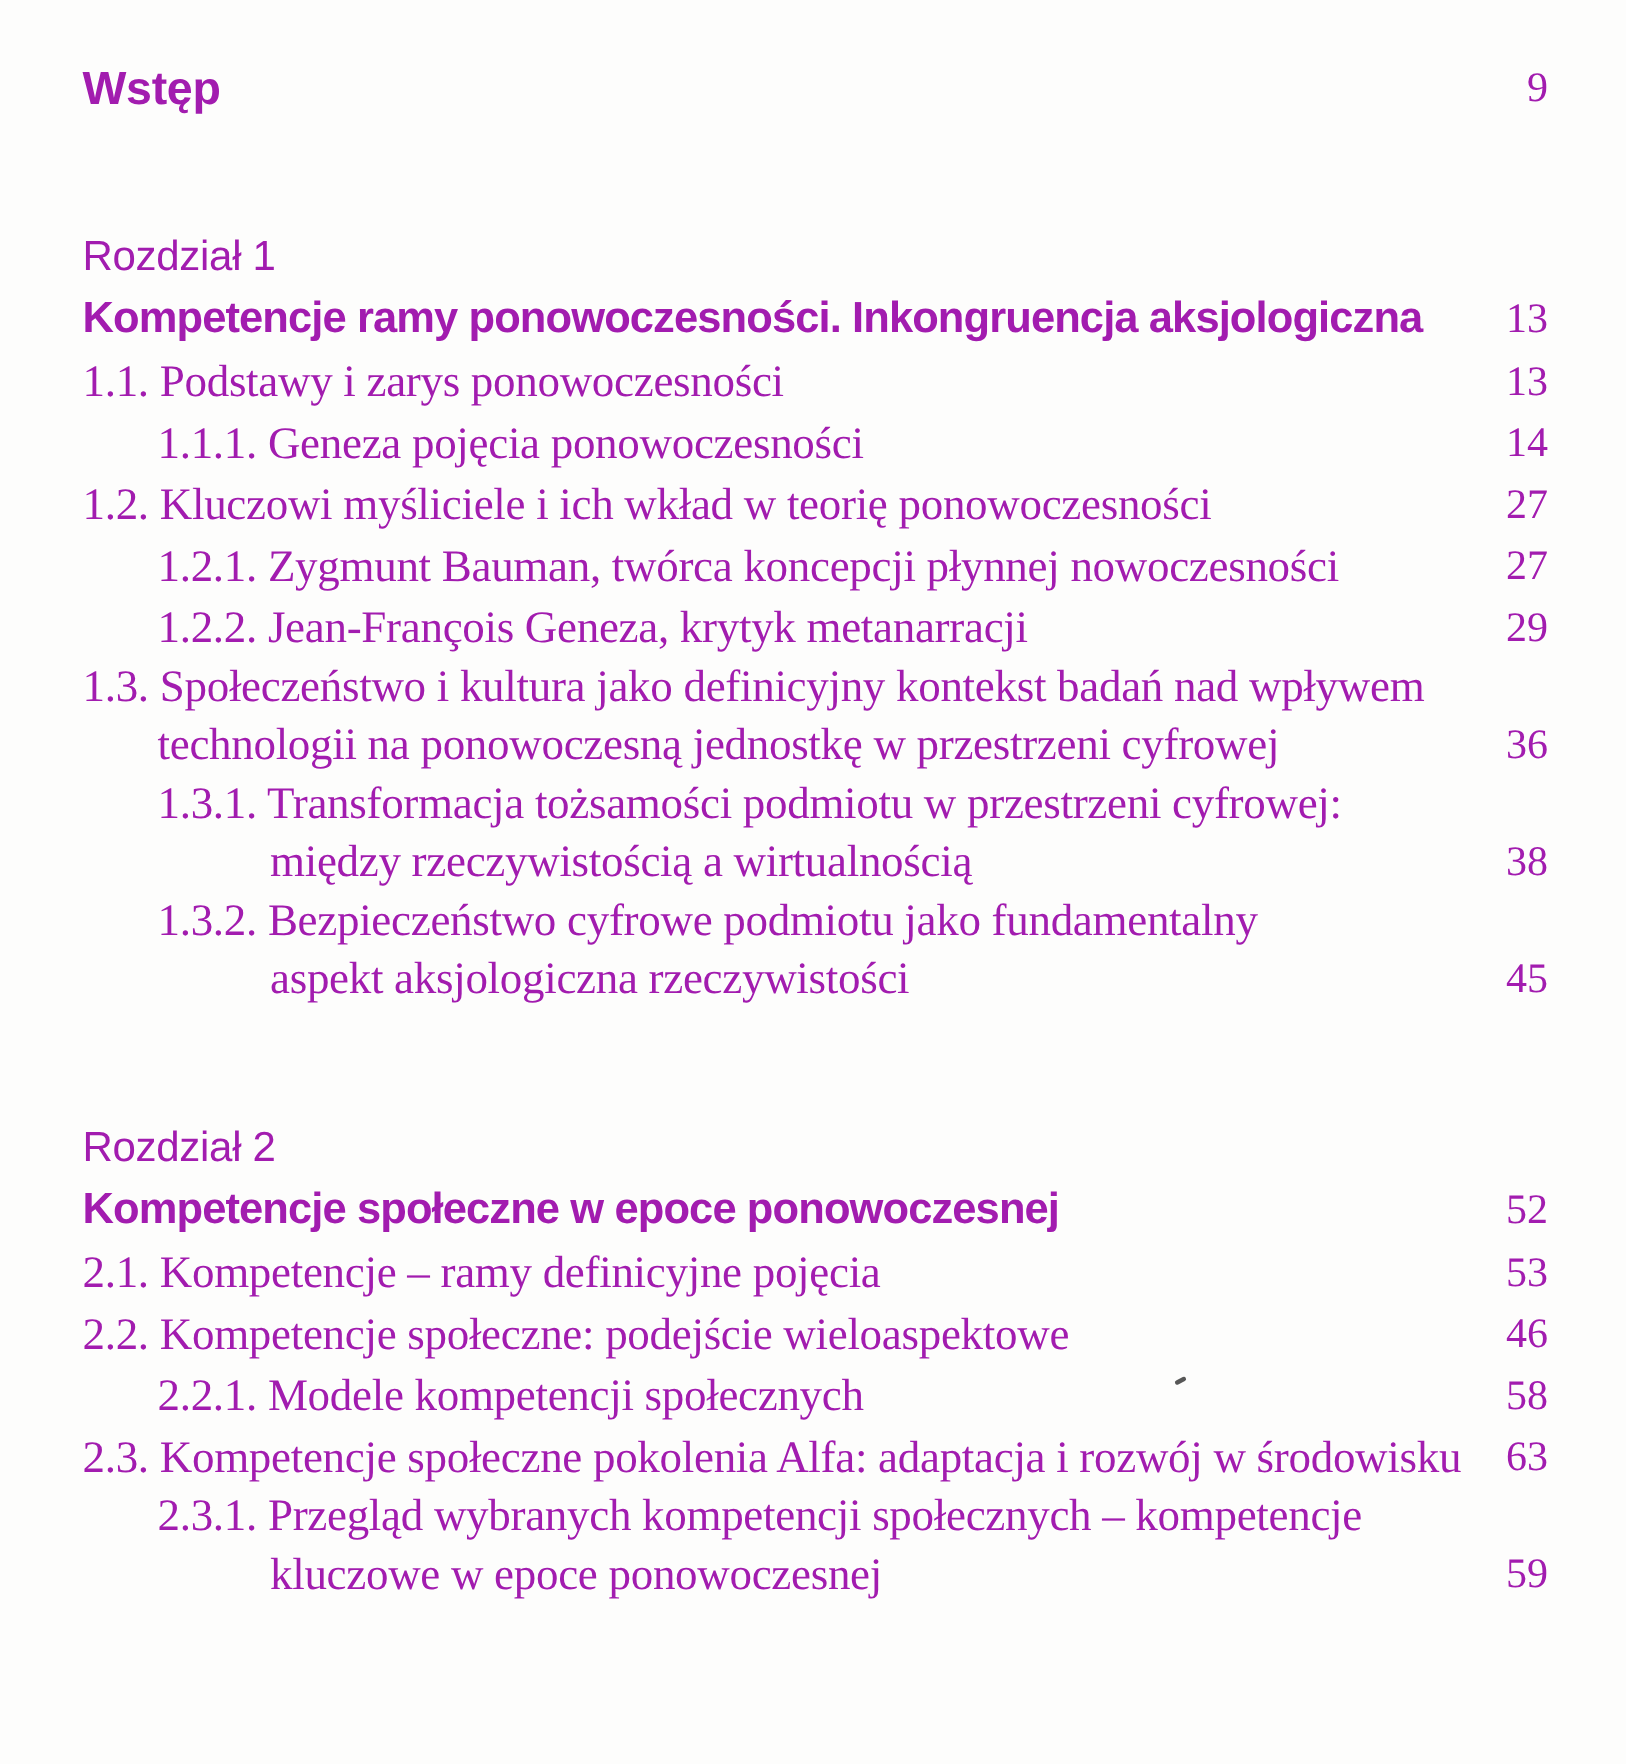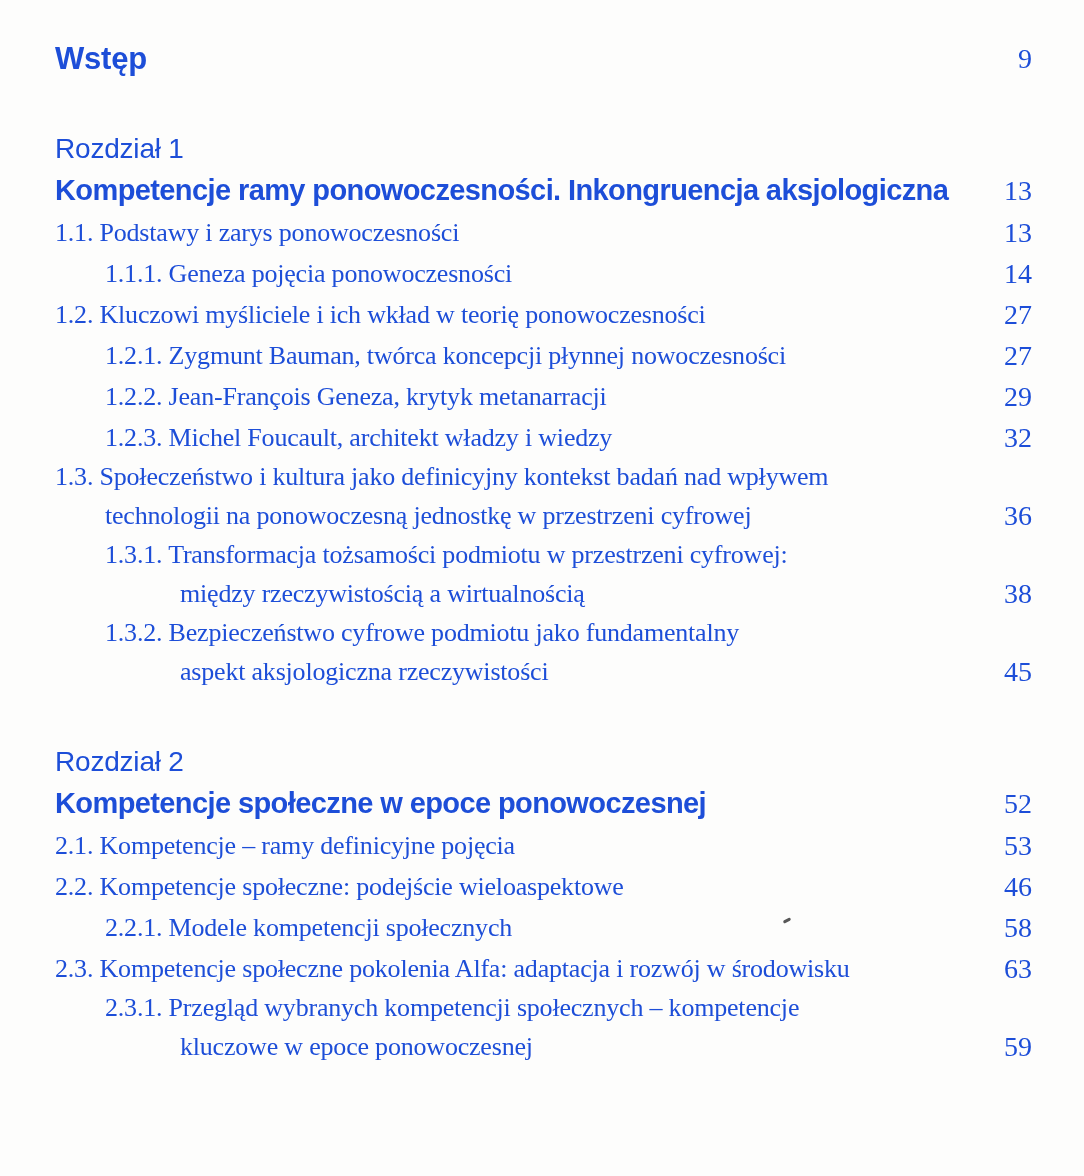--- a/index.html
+++ b/index.html
@@ -3,32 +3,32 @@
 <meta charset="utf-8">
 <title>Spis treści</title>
 <style>
   html,body{margin:0;padding:0;background:#ffffff;}
   .page{
     position:relative;
     width:1084px;height:1176px;
     box-sizing:border-box;
     padding:38px 52px 0 55px;
     background:#fdfdfc;
-    color:#1d4ed8;
+    color:#a21caf;
     font-family:"Liberation Serif", serif;
     overflow:hidden;
   }
   .row{
     display:flex;
     justify-content:space-between;
     align-items:flex-end;
   }
   .txt{
     flex:1 1 auto;
-    font-size:26px;
+    font-size:30px;
     letter-spacing:-0.2px;
     white-space:nowrap;
     min-width:0;
   }
   .line{line-height:41px;}
   .multi .line:first-child{line-height:37px;}
   .pg{
     flex:0 0 46px;
     width:46px;
     text-align:right;
@@ -42,21 +42,21 @@
   .lvl2 .line{padding-left:50px;}
   .lvl2 .line.cont{padding-left:125px;}
 
   .front .txt{
     font-family:"Liberation Sans", sans-serif;
     font-weight:bold;
     font-size:31px;
     line-height:41px;
     letter-spacing:-0.2px;
   }
-  .chapter{margin-top:50px;}
+  .chapter{margin-top:72px;}
   .chapter-heading{
     font-family:"Liberation Sans", sans-serif;
     font-size:28px;
     line-height:40px;
     letter-spacing:-0.2px;
   }
   .title-row .txt{
     font-family:"Liberation Sans", sans-serif;
     font-weight:bold;
     font-size:29px;
@@ -115,26 +115,20 @@
           </div>
           <span class="pg">27</span>
         </div>
         <div class="row">
           <div class="txt lvl2">
             <div class="line">1.2.2. Jean-François Geneza, krytyk metanarracji</div>
           </div>
           <span class="pg">29</span>
         </div>
         <div class="row">
-          <div class="txt lvl2">
-            <div class="line">1.2.3. Michel Foucault, architekt władzy i wiedzy</div>
-          </div>
-          <span class="pg">32</span>
-        </div>
-        <div class="row">
           <div class="txt lvl1 multi">
             <div class="line">1.3. Społeczeństwo i kultura jako definicyjny kontekst badań nad wpływem</div>
             <div class="line cont">technologii na ponowoczesną jednostkę w przestrzeni cyfrowej</div>
           </div>
           <span class="pg">36</span>
         </div>
         <div class="row">
           <div class="txt lvl2 multi">
             <div class="line">1.3.1. Transformacja tożsamości podmiotu w przestrzeni cyfrowej:</div>
             <div class="line cont">między rzeczywistością a wirtualnością</div>

